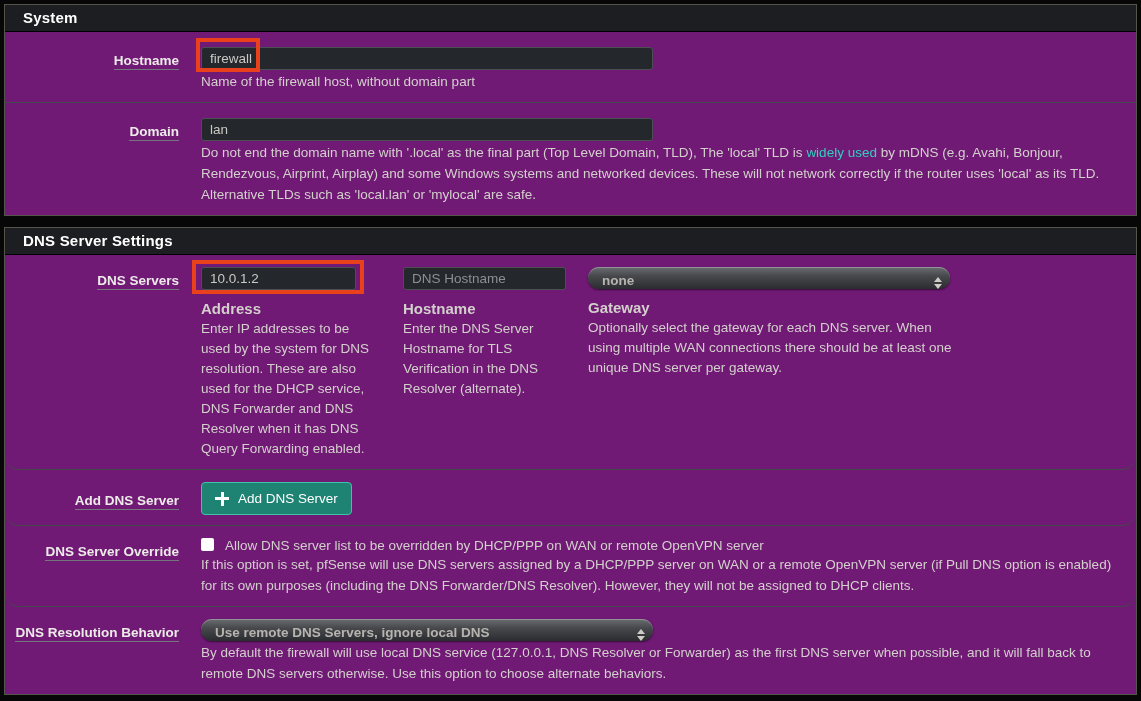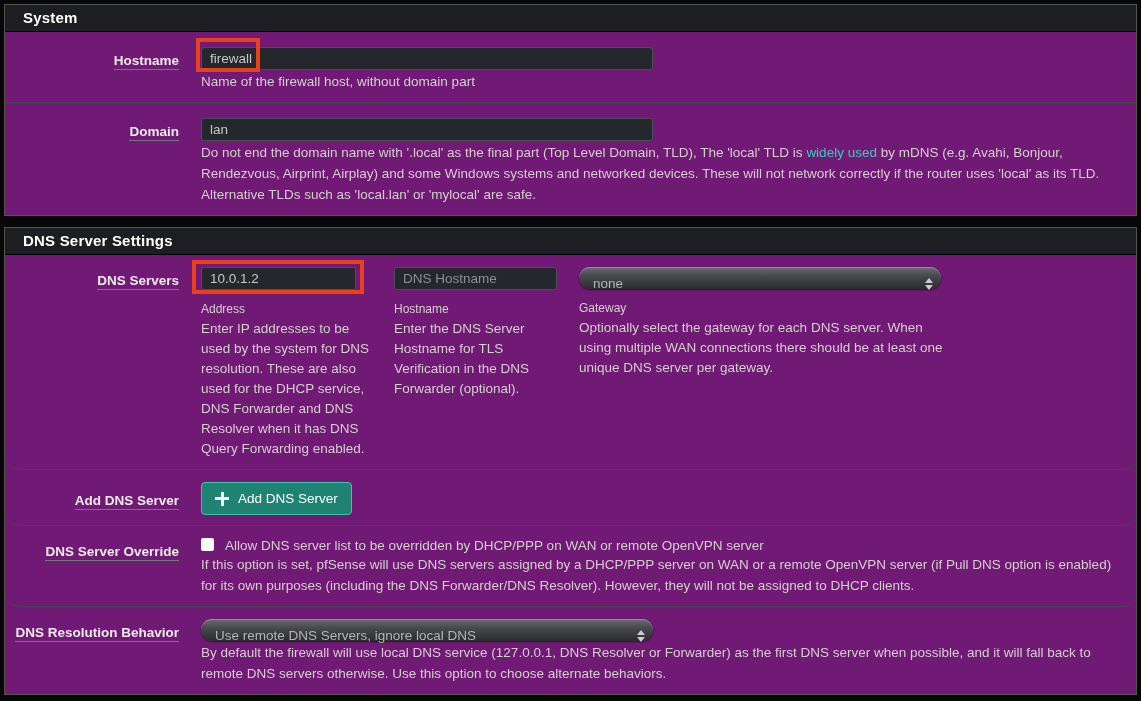--- a/index.html
+++ b/index.html
@@ -73,40 +73,41 @@
   .hl-box {
     position: absolute;
     border: 4px solid #e8411c;
     pointer-events: none;
     z-index: 5;
   }
   .hl-hostname { left: -5px; top: -9px; width: 64px; height: 34px; }
   .hl-dns { left: -9px; top: -7px; width: 172px; height: 34px; }
   
   .dns-cols { display: flex; }
-  .col-address { width: 170px; margin-right: 23px; }
+  .col-address { width: 170px; margin-right: 32px; }
   .col-hostname { width: 164px; margin-right: 21px; }
   .col-gateway { width: 367px; }
   .col-address .text-input { width: 155px; }
   .col-hostname .text-input { width: 163px; }
-  .col-title { font-size: 12px; color: #d3d0cc; margin-top: 9px; line-height: 20px; }
+  .col-title { font-size: 15px; color: #d3d0cc; margin-top: 9px; line-height: 20px; font-weight: bold; }
   .col-help { font-size: 13.5px; color: #d3d0cc; line-height: 20px; }
   
   .pill-select {
     height: 22px;
     border-radius: 11px;
     background: linear-gradient(to bottom, #6a6d71 0%, #47494d 40%, #2a2c2f 100%);
     box-shadow: inset 0 1px 0 rgba(255,255,255,0.28), 0 1px 2px rgba(0,0,0,0.55);
     display: flex;
-    align-items: center;
+    align-items: flex-end;
     padding: 12px 8px 0 14px;
     color: #b7b4b0;
     font-size: 13.5px;
     cursor: default;
     user-select: none;
+    font-weight: bold;
   }
   .pill-select .sel-text { flex: 1; overflow: hidden; white-space: nowrap; padding-bottom: 1px; }
   .select-arrows { display: flex; flex-direction: column; align-items: center; gap: 2px; margin-left: 6px; }
   .arr-up {
     width: 0; height: 0;
     border-left: 4px solid transparent;
     border-right: 4px solid transparent;
     border-bottom: 5px solid #cfccc8;
   }
   .arr-down {
@@ -197,21 +198,21 @@
             <input type="text" class="text-input" value="10.0.1.2" style="">
             <span class="hl-box hl-dns"></span>
           </span>
           <div class="col-title">Address</div>
           <div class="col-help">Enter IP addresses to be used by the system for DNS resolution. These are also used for the DHCP service, DNS Forwarder and DNS Resolver when it has DNS Query Forwarding enabled.</div>
         </div>
 
         <div class="col-hostname">
           <input type="text" class="text-input" placeholder="DNS Hostname" style="">
           <div class="col-title">Hostname</div>
-          <div class="col-help">Enter the DNS Server Hostname for TLS Verification in the DNS Forwarder (optional).</div>
+          <div class="col-help">Enter the DNS Server Hostname for TLS Verification in the DNS Resolver (alternate).</div>
         </div>
 
         <div class="col-gateway">
           <div class="pill-select gateway-select">
             <span class="sel-text">none</span>
             <span class="select-arrows">
               <span class="arr-up"></span>
               <span class="arr-down"></span>
             </span>
           </div>

